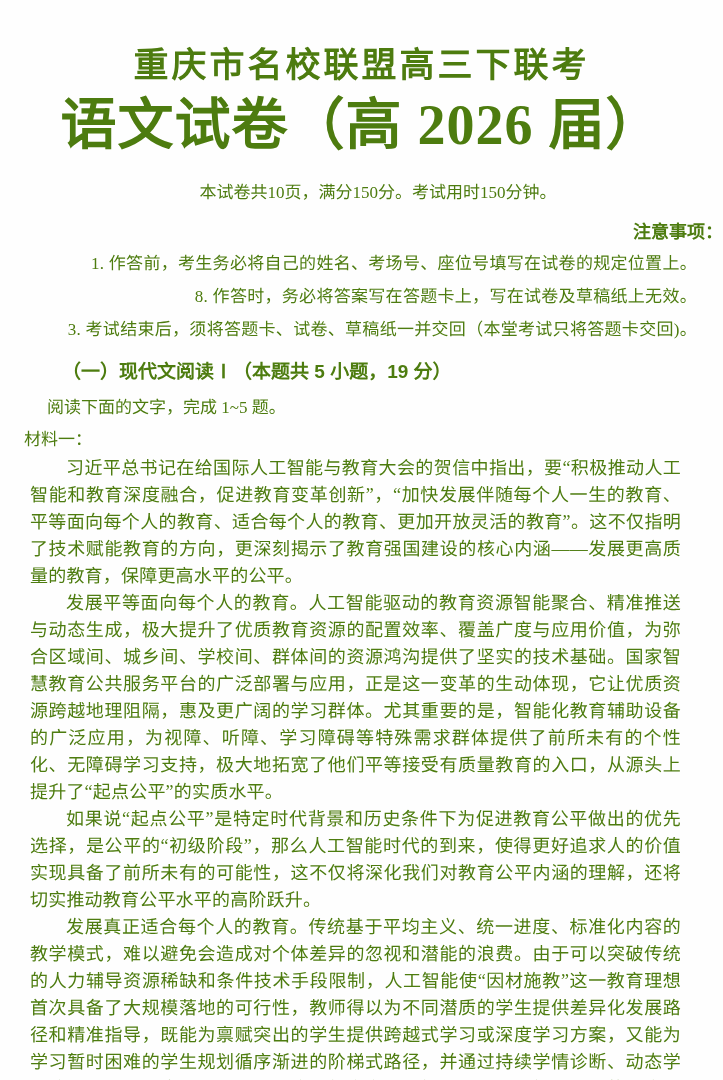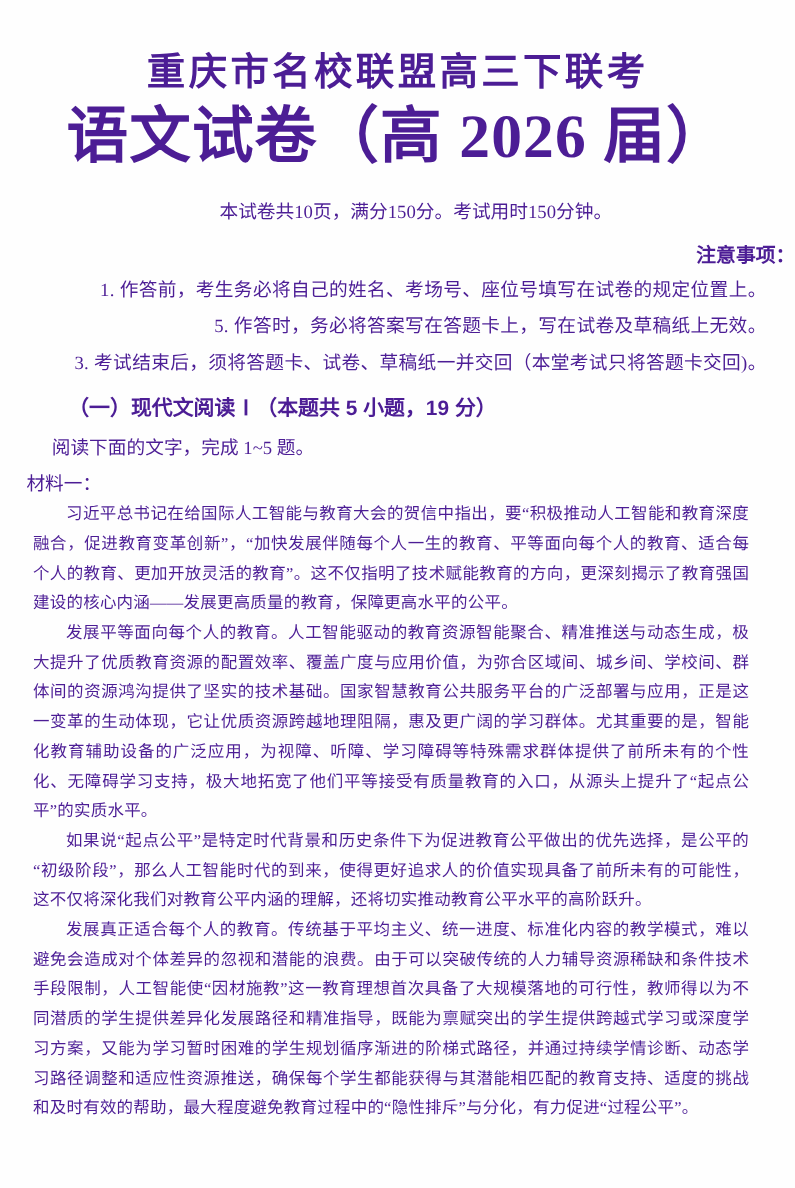--- a/index.html
+++ b/index.html
@@ -7,21 +7,21 @@
   html, body {
     background: #ffffff;
   }
 
   .page {
     position: relative;
     width: 723px;
     height: 1080px;
     margin: 0 auto;
     background: #fefefe;
-    color: #4c1d95;
+    color: #4d7c0f;
     overflow: hidden;
     font-family: "Liberation Serif", serif;
   }
 
   
   .exam-title-1 {
     margin-top: 44px;
     text-align: center;
     font-size: 35px;
     font-weight: 700;
@@ -99,21 +99,21 @@
     font-size: 17px;
     line-height: 26px;
   }
 
   
   .body-text {
     margin: 2px 42px 0 30px;
   }
 
   .body-paragraph {
-    font-size: 15px;
+    font-size: 18px;
     line-height: 27px;
     text-align: justify;
     text-indent: 2em;
     letter-spacing: 0.2px;
   }
 </style>
 </head>
 <body>
 
 <div class="page">
@@ -122,21 +122,21 @@
 
   <h1 class="exam-title-2">语文试卷（高 2026 届）</h1>
 
   <p class="exam-info">本试卷共10页，满分150分。考试用时150分钟。</p>
 
   <div class="notice">
     <div class="notice-heading">注意事项：</div>
 
     <div class="notice-item">1. 作答前，考生务必将自己的姓名、考场号、座位号填写在试卷的规定位置上。</div>
 
-    <div class="notice-item">5. 作答时，务必将答案写在答题卡上，写在试卷及草稿纸上无效。</div>
+    <div class="notice-item">8. 作答时，务必将答案写在答题卡上，写在试卷及草稿纸上无效。</div>
 
     <div class="notice-item">3. 考试结束后，须将答题卡、试卷、草稿纸一并交回（本堂考试只将答题卡交回)。</div>
   </div>
 
   <div>
 
     <div class="subsection-heading">（一）现代文阅读Ⅰ（本题共 5 小题，19 分）</div>
 
     <div class="instruction">阅读下面的文字，完成 1~5 题。</div>
 

